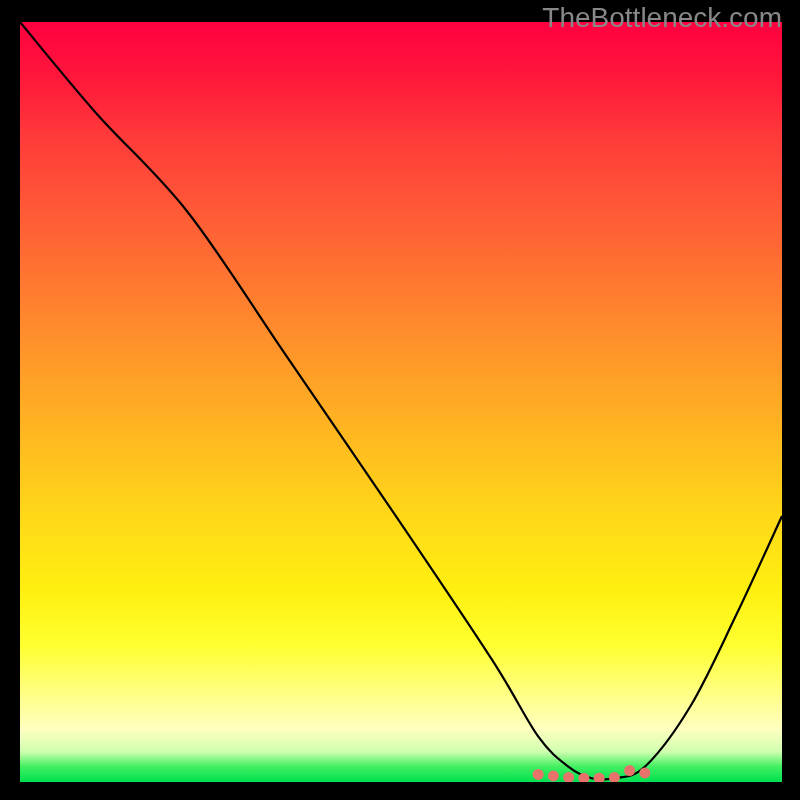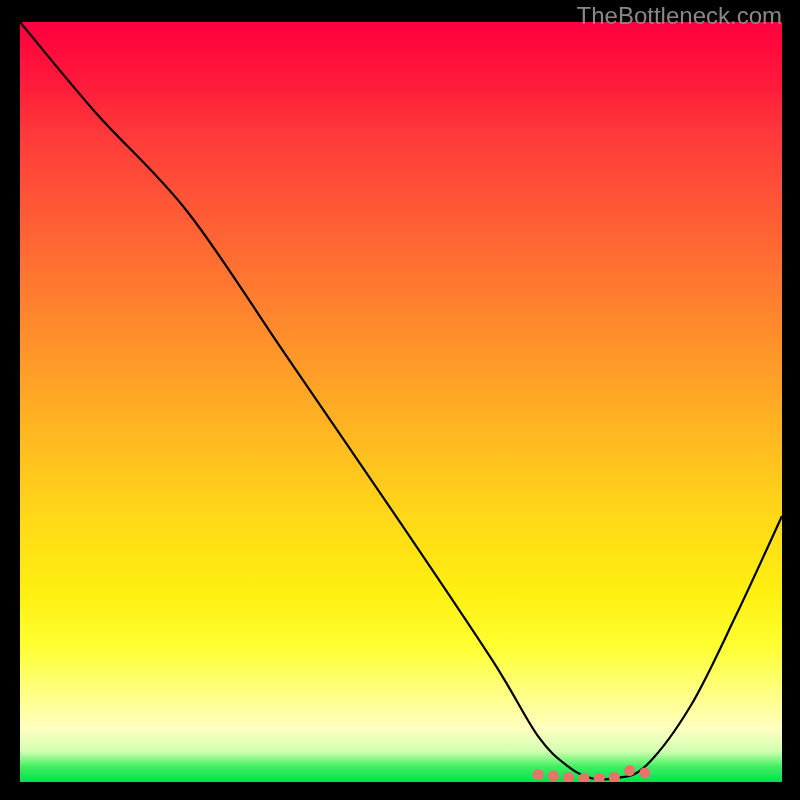--- a/index.html
+++ b/index.html
@@ -8,21 +8,21 @@
     height: 800px;
     background: #000;
     position: relative;
     font-family: Arial, sans-serif;
   }
   .watermark {
     position: absolute;
     top: 2px;
     right: 18px;
     color: #888;
-    font-size: 24px;
+    font-size: 28px;
     font-weight: 500;
     z-index: 10;
   }
   .plot-area {
     position: absolute;
     left: 20px;
     top: 22px;
     width: 762px;
     height: 760px;
     overflow: hidden;

